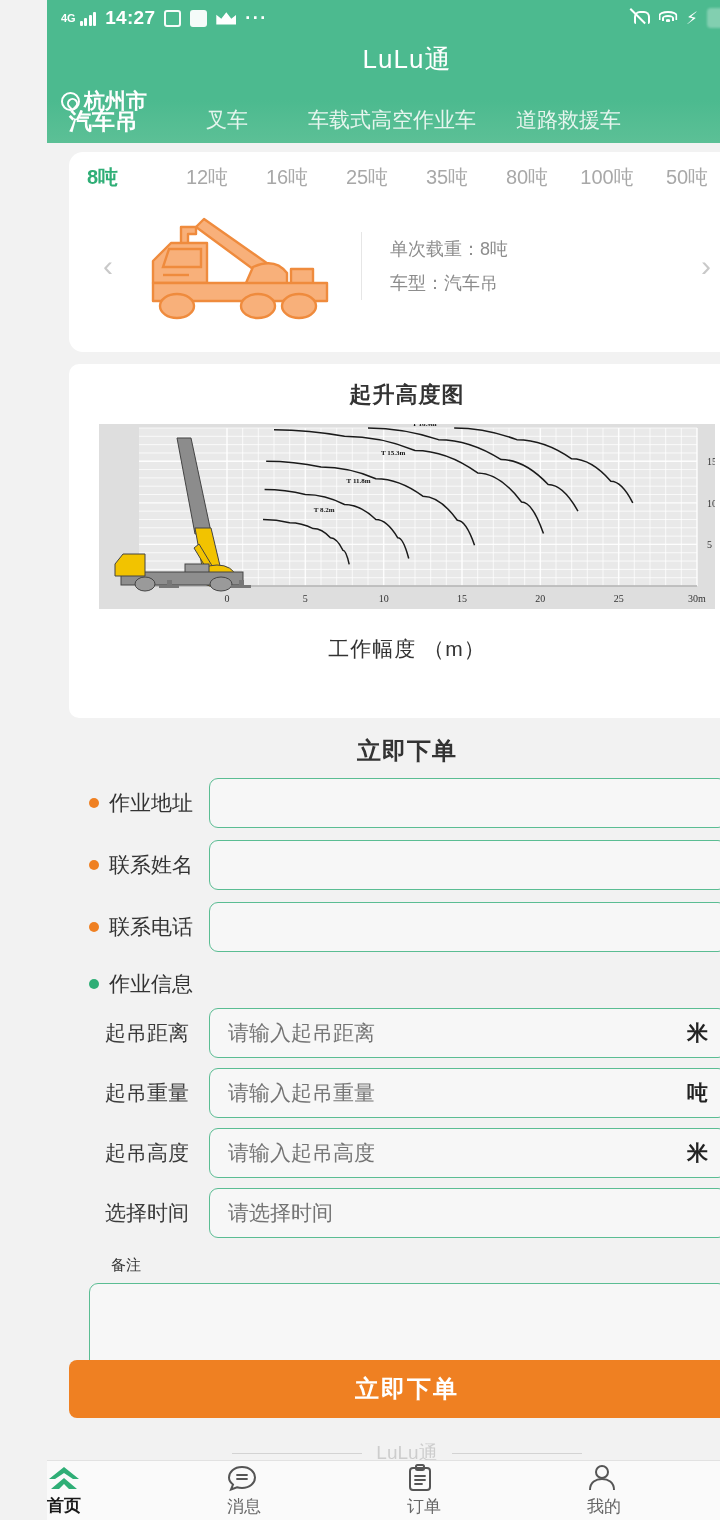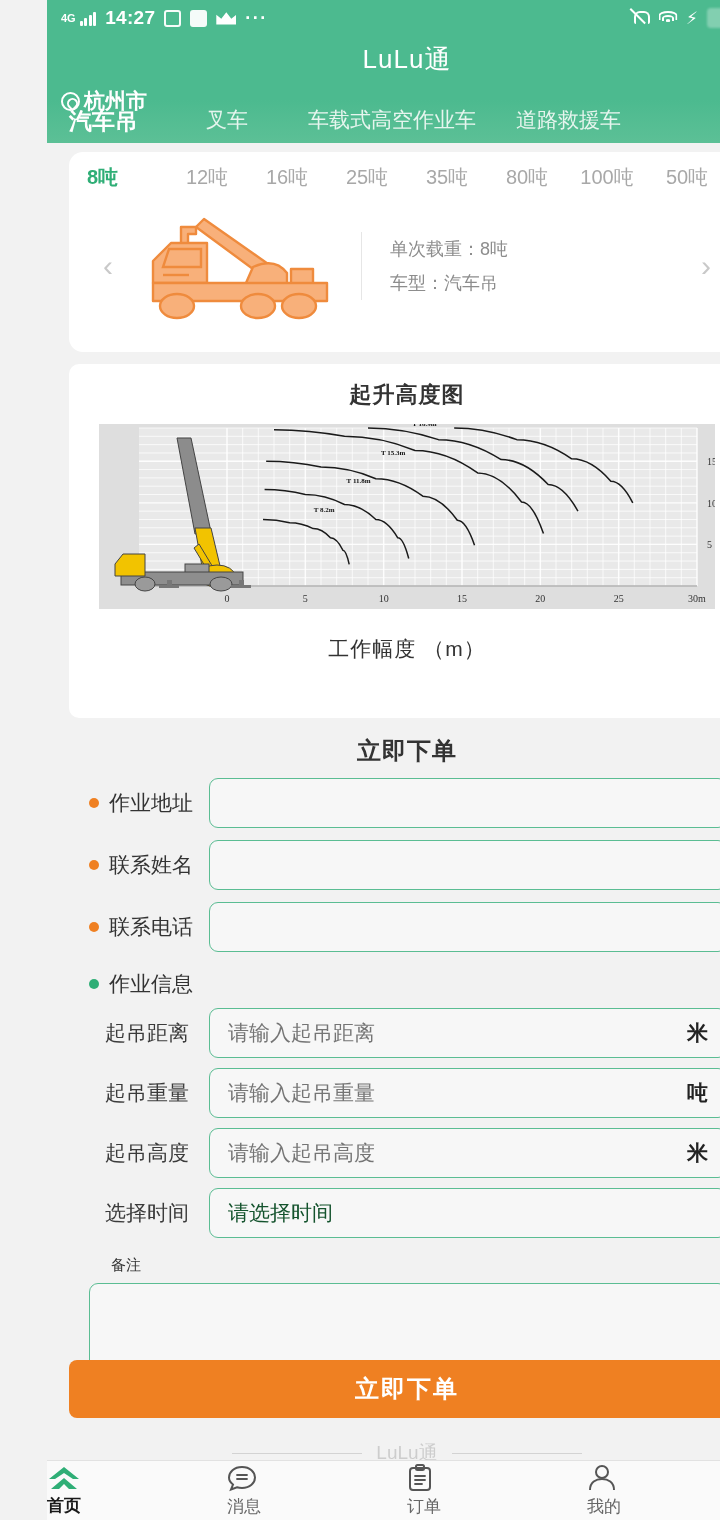--- a/index.html
+++ b/index.html
@@ -150,21 +150,21 @@
   }
   .sect-head { display: flex; align-items: center; margin: 18px 0 10px 0; }
 
   .frow2 { display: flex; align-items: center; margin-bottom: 10px; padding-left: 58px; }
   .flabel2 { font-size: 21px; color: #3b3b3b; width: 104px; }
   .fbox {
     flex: 1; height: 50px; margin-right: 40px; border: 1px solid #5bbd93;
     border-radius: 9px; background: #f7f7f7; display: flex; align-items: center;
     padding: 0 18px;
   }
-  .ph { flex: 1; font-size: 21px; color: #14532d; }
+  .ph { flex: 1; font-size: 21px; color: #737373; }
   .unit { font-size: 21px; color: #222; font-weight: bold; }
 
   .remark-label { font-size: 15px; color: #333; padding: 8px 0 8px 64px; }
   .remark-box {
     margin: 0 40px 0 42px; height: 110px; border: 1px solid #5bbd93;
     border-radius: 9px; background: #f7f7f7; position: relative; padding: 16px 20px;
   }
   .remark-ph { font-size: 20px; color: #9a9a9a; }
   .counter { position: absolute; right: 18px; bottom: 10px; font-size: 18px; color: #555; }
 

